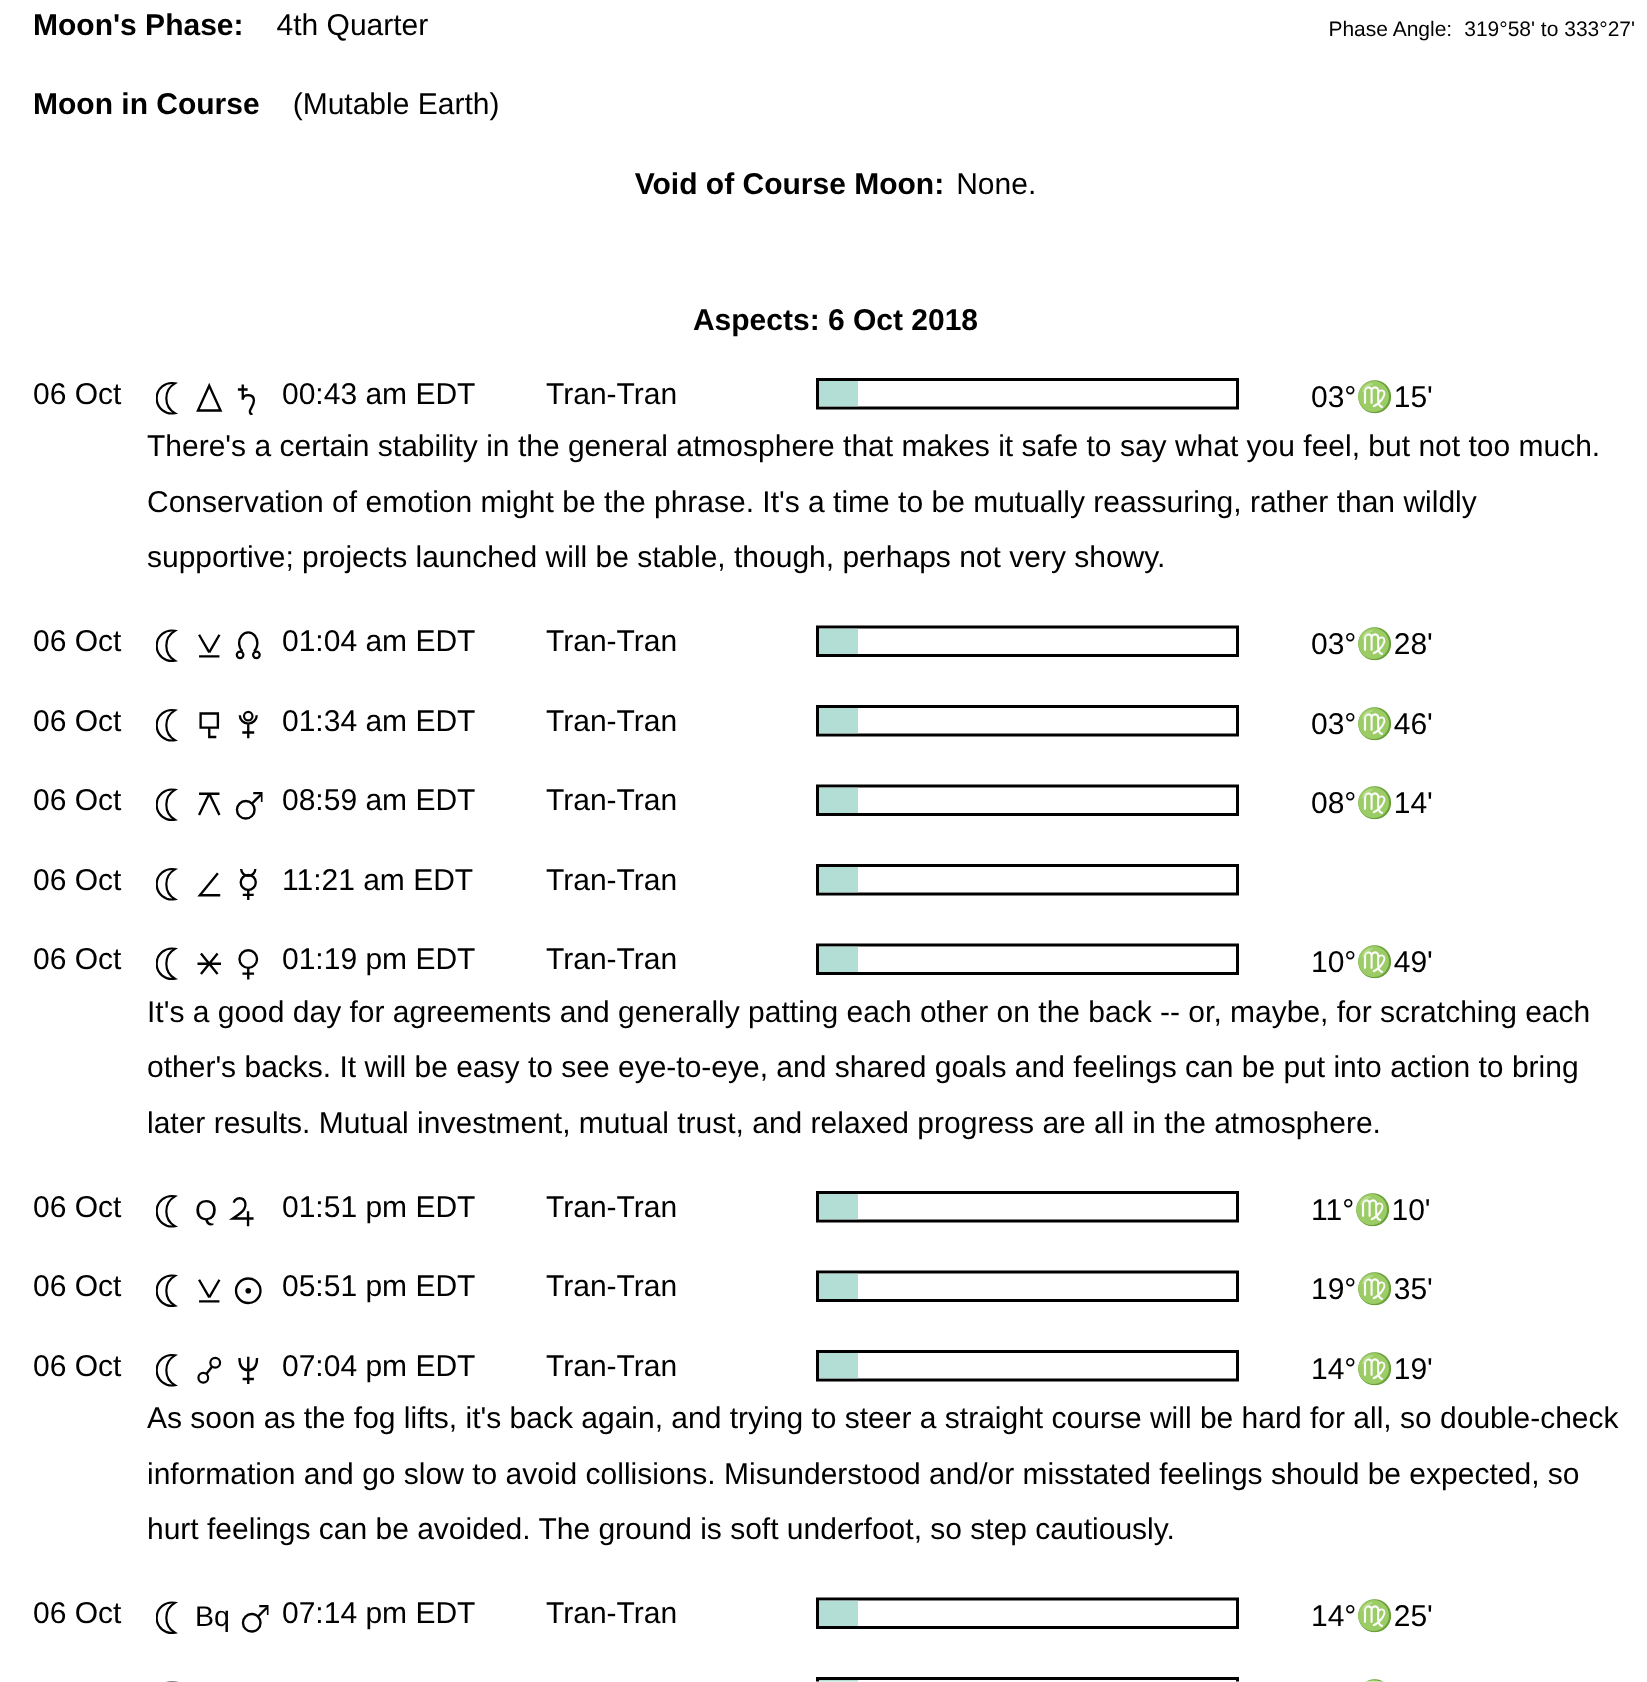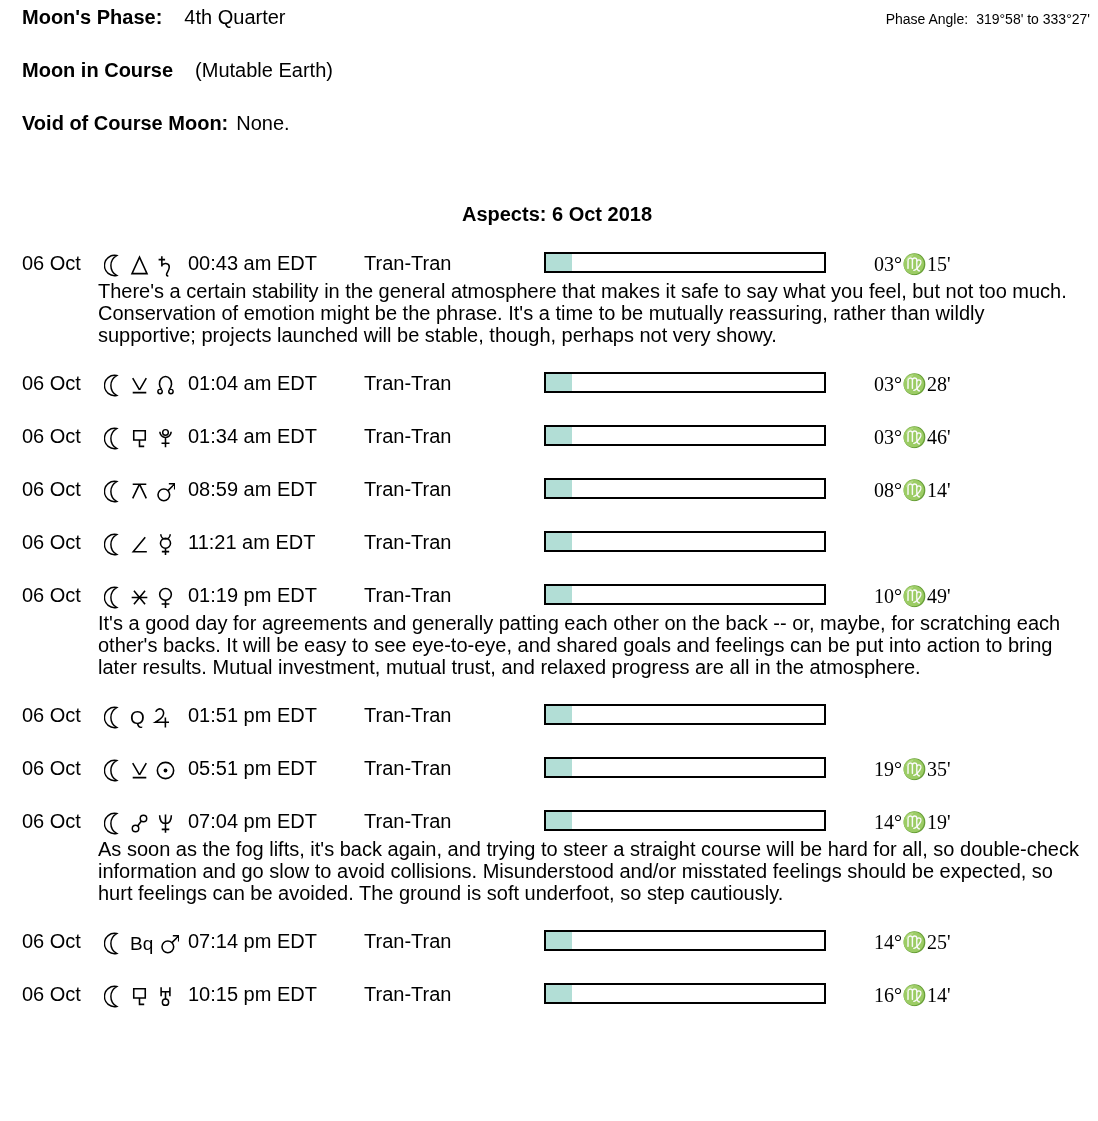--- a/index.html
+++ b/index.html
@@ -7,38 +7,38 @@
   .page {
     position:relative; width:1098px; height:1121px; background:#fff;
     font-family:"Liberation Sans","DejaVu Sans",sans-serif;
     color:#000; font-size:20px; overflow:hidden;
     padding:5px 6px 0 22px;
   }
   .b { font-weight:bold; }
   .hline { height:24px; line-height:24px; white-space:nowrap; }
   .hline1 { display:flex; justify-content:space-between; align-items:flex-start; }
   .hline2 { margin-top:29px; }
-  .hline3 { margin-top:29px; }
+  .hline3 { margin-top:29px;text-align:center; }
   .val-wide { margin-left:22px; }
   .val-tight { margin-left:8px; }
   .phase-angle { font-size:14px; padding-top:2px; padding-right:2px; }
   .phase-angle .pa-val { margin-left:8px; }
   .aspects-title { margin-top:67px; text-align:center; height:24px; line-height:24px; }
   .aspect-row { display:flex; height:27px; margin-top:26px; white-space:nowrap; }
   .col-date { width:82px; }
   .col-symbols { width:84px; display:flex; align-items:center; gap:7px; }
   .col-time { width:176px; }
   .col-tran { width:180px; }
   .col-bar {
     width:282px; height:21px; border:2px solid #000; background:#fff;
     margin-right:48px; display:block; overflow:hidden;
   }
   .bar-fill { display:block; height:100%; }
-  .col-degree { flex:1; font-family:Liberation Serif, serif; }
-  .note { width:984px; margin:1px 0 0 76px; line-height:22px; font-size:20px; }
+  .col-degree { flex:1; font-family:Liberation Sans, sans-serif; }
+  .note { width:984px; margin:1px 0 0 76px; line-height:37px; font-size:20px; }
   .note:empty { display:none; }
   .sym { display:inline-flex; align-items:center; line-height:1; }
   .sym svg { display:block; }
   .sym-letter { font-size:19px; line-height:1; }
 </style>
 </head>
 <body>
 
 <div class="page">
 
@@ -262,20 +262,21 @@
               <svg width="19" height="23" viewBox="0 0 18 22" xmlns="http://www.w3.org/2000/svg">
                 <path d="M3.5 5.5 C4.5 2.8 7.2 2.4 8.7 3 C11.2 4 11.7 7.2 10.2 9.7 C8.7 12.2 5.5 14 3 15.6 H16.2 M12.7 11 V20.5" fill="none" stroke="#000" stroke-width="1.5"></path>
               </svg>
             </span>
           </span>
       <span class="col-time">01:51 pm EDT</span>
       <span class="col-tran">Tran-Tran</span>
       <span class="col-bar">
             <span class="bar-fill" style="width: 9.5%; background: rgb(178, 222, 214);"></span>
           </span>
+      <span class="col-degree">11°♍10'</span>
     </div>
 
   </div>
 
   <div class="aspect-block">
     <div class="aspect-row">
       <span class="col-date">06 Oct</span>
       <span class="col-symbols">
             <span class="sym">
               <svg width="19" height="23" viewBox="0 0 18 22" xmlns="http://www.w3.org/2000/svg">

